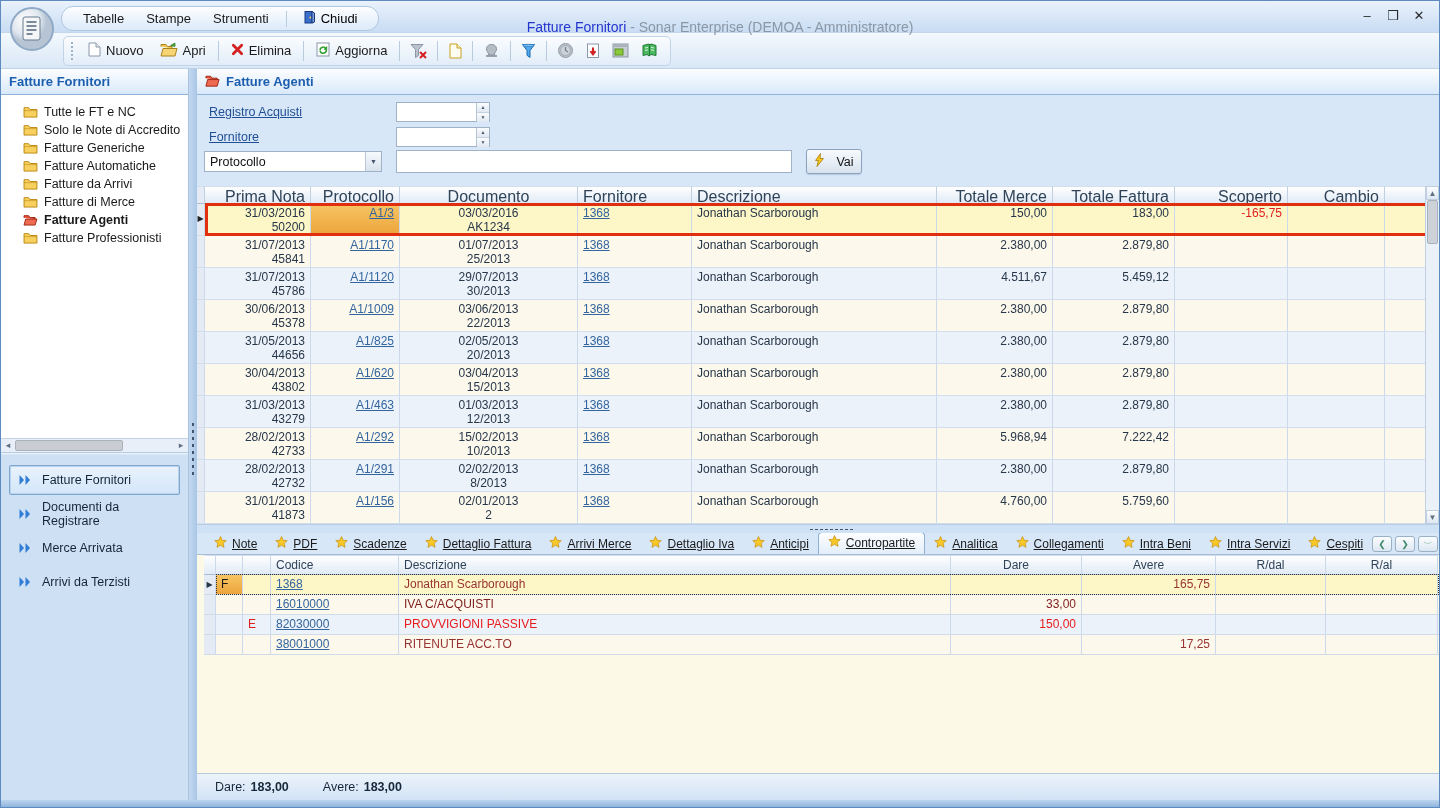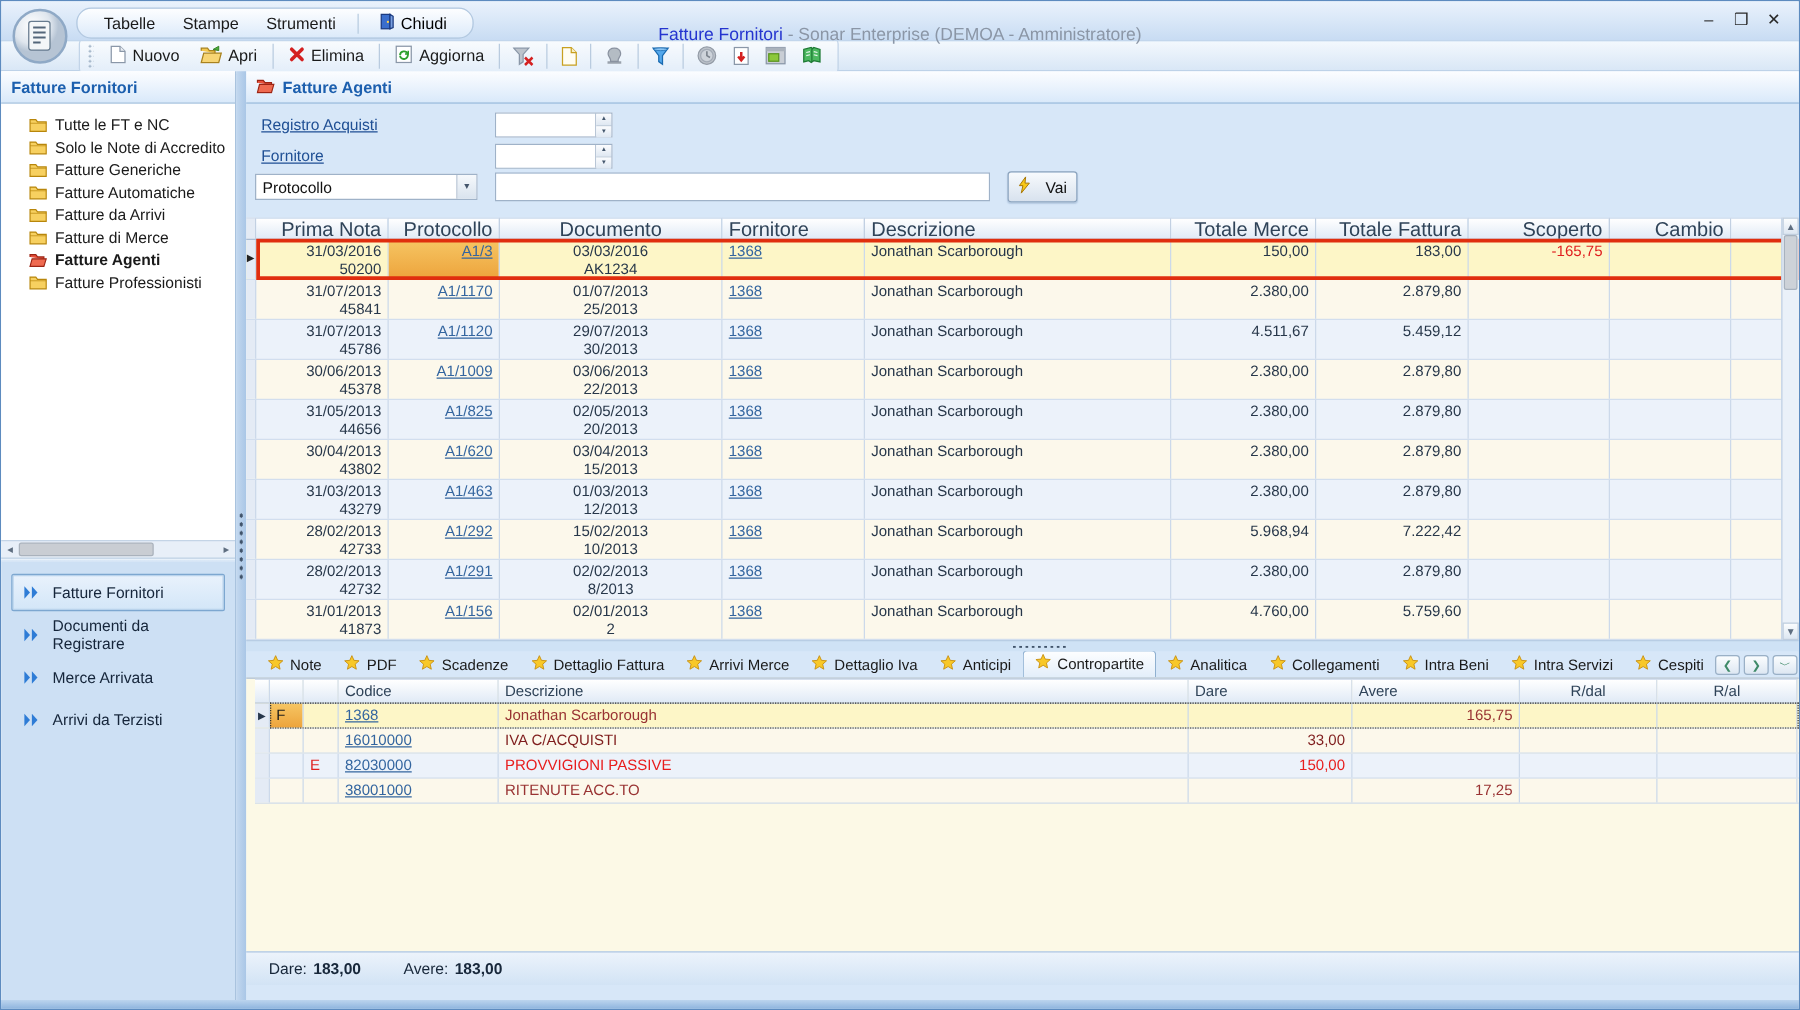--- a/index.html
+++ b/index.html
@@ -13,21 +13,21 @@
   .menu-item { font-size:13px; color:#1a1a1a; padding:2px 9px; cursor:default; }
   .menu-sep { width:1px; height:16px; background:#b8cce0; margin:0 4px; }
   .menu-chiudi { display:flex; align-items:center; gap:5px; font-size:13px; padding:2px 8px; }
   .wtitle { position:absolute; left:0; right:0; top:18px; text-align:center; font-size:14px; }
   .wtitle .t1 { color:#2434cf; }
   .wtitle .t2 { color:#8b96a6; }
   .winbtns { position:absolute; right:10px; top:6px; display:flex; gap:6px; }
   .winbtn { width:20px; height:18px; text-align:center; font-size:13px; color:#2a2a2a; line-height:18px; cursor:default; }
 
   
-  .toolbar { height:24px; flex:none; background:linear-gradient(#f3f8fd,#d9e7f6); display:flex; align-items:center; padding-left:62px; border-bottom:1px solid #bed2e8; }
+  .toolbar { height:36px; flex:none; background:linear-gradient(#f3f8fd,#d9e7f6); display:flex; align-items:center; padding-left:62px; border-bottom:1px solid #bed2e8; }
   .tb-wrap { display:flex; align-items:center; height:30px; background:linear-gradient(#fafcfe,#e2edf9); border:1px solid #c2d4e8; border-radius:5px; padding:0 6px 0 2px; }
   .tb-grip { width:5px; height:20px; margin:0 4px; background-image:radial-gradient(#9fb2c6 1px, transparent 1px); background-size:4px 4px; }
   .tb-btn { display:flex; align-items:center; gap:5px; font-size:13px; color:#1a1a1a; padding:4px 8px; border-radius:3px; }
   .tb-ibtn { display:flex; align-items:center; padding:4px 6px; border-radius:3px; }
   .tb-sep { width:1px; height:20px; background:#b9cbdf; margin:0 4px; }
 
   
   .body { flex:1; display:flex; min-height:0; }
   .sidebar { width:188px; flex:none; display:flex; flex-direction:column; background:#ffffff; border-right:1px solid #a9c3de; }
   .vsplit { width:8px; flex:none; background:linear-gradient(90deg,#c3d8ef,#a9c6e6); position:relative; }
@@ -93,21 +93,21 @@
 
   .gvscroll { position:absolute; right:0; top:7px; width:14px; height:338px; background:#eaf1f9; border-left:1px solid #bfd0e4; display:flex; flex-direction:column; }
   .gv-arrow { height:14px; flex:none; text-align:center; font-size:8px; color:#5f6e80; line-height:14px; background:linear-gradient(#fbfdfe,#dde7f2); border:1px solid #c0cede; }
   .gv-track { flex:1; position:relative; }
   .gv-thumb { position:absolute; top:0; left:1px; width:11px; height:44px; background:#cdd2d8; border:1px solid #a8b2be; border-radius:2px; }
 
   
   .hsplit { height:9px; flex:none; background:#cfe2f5; position:relative; border-top:1px solid #b8cde4; }
   .hsplit::after { content:""; position:absolute; left:612px; top:3px; width:46px; height:3px; background-image:radial-gradient(#41546b 1px, transparent 1.2px); background-size:5px 3px; }
   .tabstrip { height:21px; flex:none; display:flex; align-items:flex-end; padding-left:8px; background:#d7e7f8; }
-  .tab { display:flex; align-items:center; gap:5px; font-size:12px; color:#1a1a1a; padding:2px 9px 3px 9px; white-space:nowrap; cursor:default; }
+  .tab { display:flex; align-items:center; gap:5px; font-size:12px; color:#1a1a1a; padding:2px 9px 3px 9px; white-space:nowrap; cursor:default;text-decoration:underline; }
   .tab.active { background:linear-gradient(#fdfeff,#e3eefa); border:1px solid #8fb0d0; border-bottom:none; border-radius:4px 4px 0 0; padding-bottom:4px; }
   .tabbtns { margin-left:auto; margin-right:6px; display:flex; gap:3px; padding-bottom:2px; }
   .tabbtn { width:20px; height:16px; border:1px solid #9ab0c6; border-radius:3px; background:linear-gradient(#fbfdfe,#dde7f2); font-size:9px; color:#3f8a68; display:flex; align-items:center; justify-content:center; cursor:default; }
 
   
   .detail { height:219px; flex:none; background:#fcf9e6; border-top:1px solid #a9bcd4; }
   .dhead { display:flex; height:20px; margin-left:7px; }
   .drow { display:flex; height:20px; margin-left:7px; position:relative; border-bottom:1px solid #cfdbe9; background:#fcf8eb; cursor:default; }
   .drow.blue { background:#ecf2fa; }
   .drow.sel { background:#fdf6c7; }
@@ -117,21 +117,21 @@
   .d-f { width:27px; flex:none; }
   .d-f.fcell { background:linear-gradient(#f6c563,#eda43c); color:#1a1a1a; }
   .d-e { width:28px; flex:none; color:#e01f1f; }
   .d-cod { width:128px; flex:none; }
   .d-desc { width:552px; flex:none; }
   .d-dare { width:131px; flex:none; text-align:right; }
   .d-avere { width:134px; flex:none; text-align:right; }
   .d-rdal { width:110px; flex:none; text-align:center; }
   .d-ral { width:112px; flex:none; text-align:center; border-right:1px solid #ccd9ea; }
   .dh { background:linear-gradient(#ffffff,#e0eaf6); border-bottom:1px solid #a9bcd4; border-top:1px solid #d4dfee; color:#2f4358; }
-  .dh.d-dare,.dh.d-avere { text-align:left; }
+  .dh.d-dare,.dh.d-avere { text-align:center; }
   .maroon { color:#993333; }
   .navy { color:#7f1d1d; }
   .red { color:#e81c1c; }
 
   
   .statusbar { height:27px; flex:none; display:flex; align-items:center; gap:34px; padding-left:18px; background:linear-gradient(#ecf3fb,#d2e3f5); border-top:1px solid #b5cae1; font-size:12.5px; color:#17273a; }
   .statusbar b { margin-left:5px; }
   .bottomedge { height:7px; flex:none; background:linear-gradient(#bcd4ee,#8fb5de); }
 </style>
 </head>

